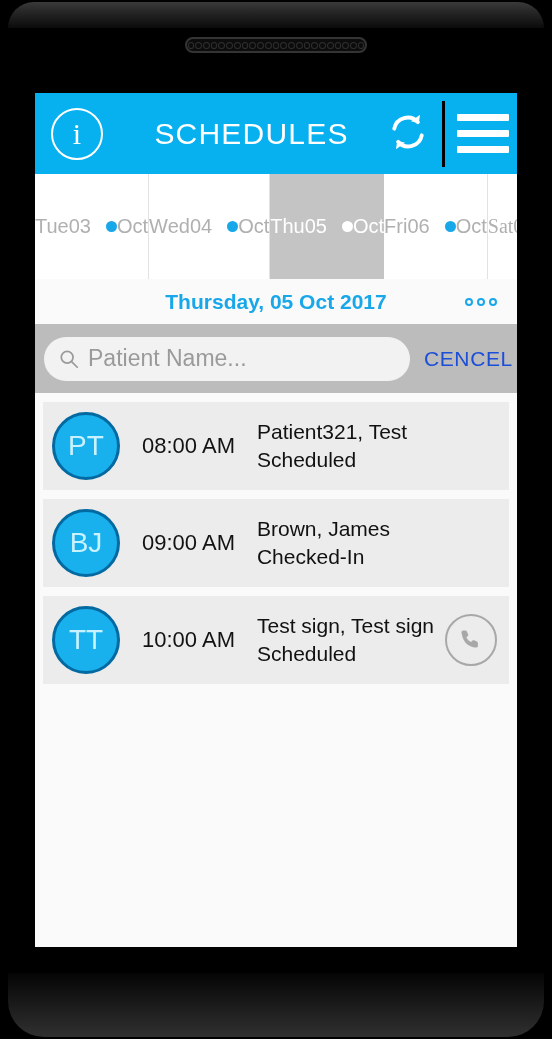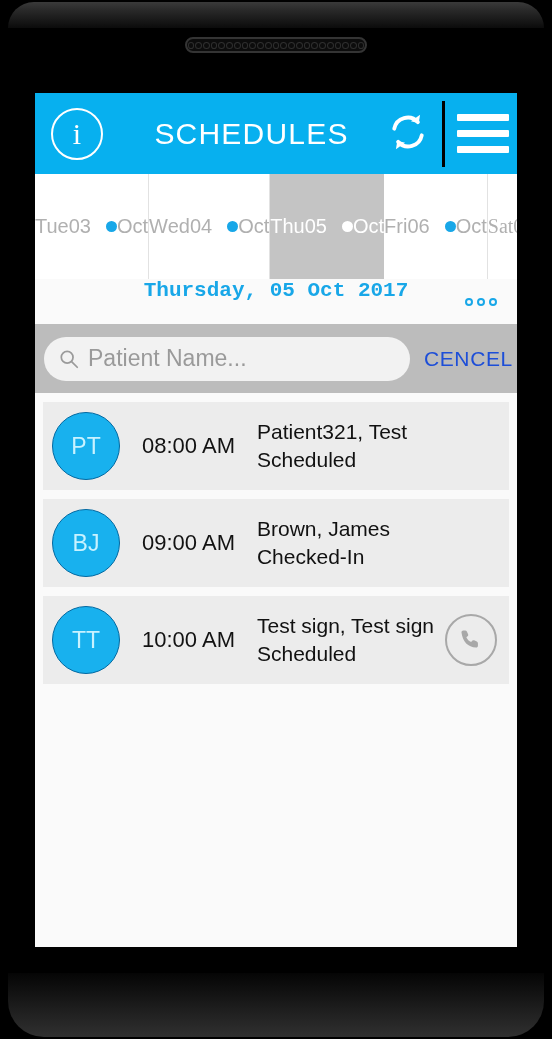--- a/index.html
+++ b/index.html
@@ -91,23 +91,22 @@
   }
   .day:last-child { border-right: none; font-family: Liberation Serif, serif; }
   .day .num-line { display: flex; align-items: center; gap: 15px; }
   .day .dot { width: 11px; height: 11px; border-radius: 50%; background: #18a7e8; display: inline-block; }
   .day.selected { background: #c4c4c4; color: #ffffff; border-right: none; }
   .day.selected .dot { background: #ffffff; }
 
   
   .date-header {
     height: 45px; background: #fafafa;
-    display: flex; justify-content: center;
+    display: flex; align-items: center; justify-content: center;
     position: relative;
-    font-family: Liberation Mono, monospace;
   }
   .date-header .title { color: #18a7e8; font-size: 21px; font-weight: bold; }
   .overflow {
     position: absolute; right: 20px; top: 50%; transform: translateY(-50%);
     display: flex; gap: 4px;
   }
   .overflow i {
     width: 8px; height: 8px; border: 2px solid #18a7e8; border-radius: 50%; display: block;
   }
 
@@ -129,23 +128,23 @@
   }
 
   
   .list { background: #fafafa; padding-top: 9px; height: 566px; }
   .appt {
     height: 88px; background: #ececec; margin: 0 8px 9px 8px;
     display: flex; align-items: center; padding: 0 12px 0 9px;
   }
   .avatar {
     width: 68px; height: 68px; border-radius: 50%;
-    background: #18b1ee; border: 1px solid #0369a1;
-    display: flex; align-items: center; justify-content: center;
-    color: #c8f2ff; font-size: 23px; flex: 0 0 auto;
+    background: #18b1ee; border: 3px solid #0369a1;
+    display: flex; align-items: center; justify-content: center;
+    color: #c8f2ff; font-size: 28px; flex: 0 0 auto;
   }
   .time { font-size: 22px; color: #121212; margin-left: 22px; flex: 0 0 auto; white-space: nowrap; }
   .details { margin-left: 22px; flex: 1 1 auto; min-width: 0; }
   .details .nm { font-size: 21px; color: #111; line-height: 1.32; }
   .details .st { font-size: 21px; color: #111; line-height: 1.32; }
   .call-btn {
     width: 52px; height: 52px; border-radius: 50%;
     border: 2px solid #a8a8a8; flex: 0 0 auto;
     display: flex; align-items: center; justify-content: center;
   }

